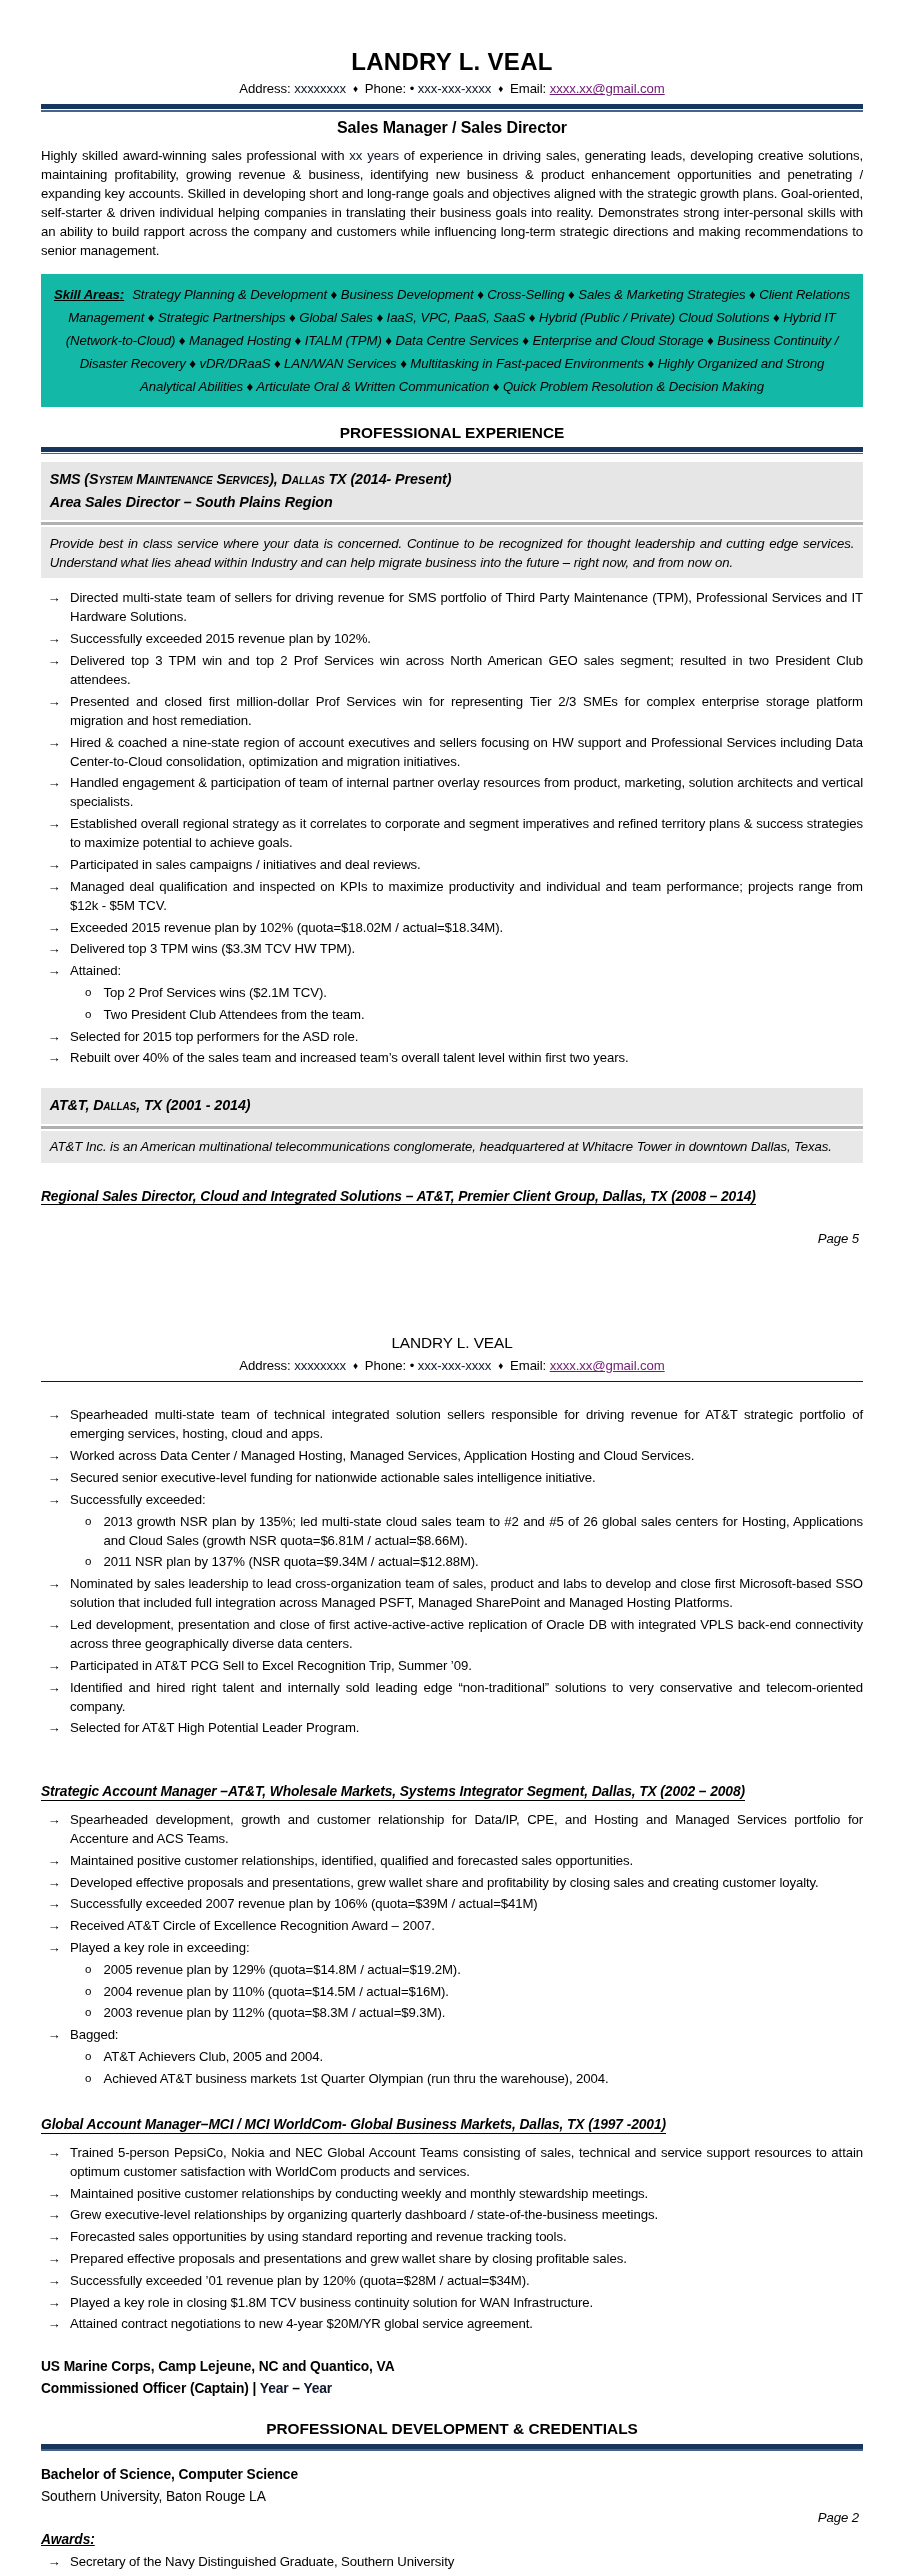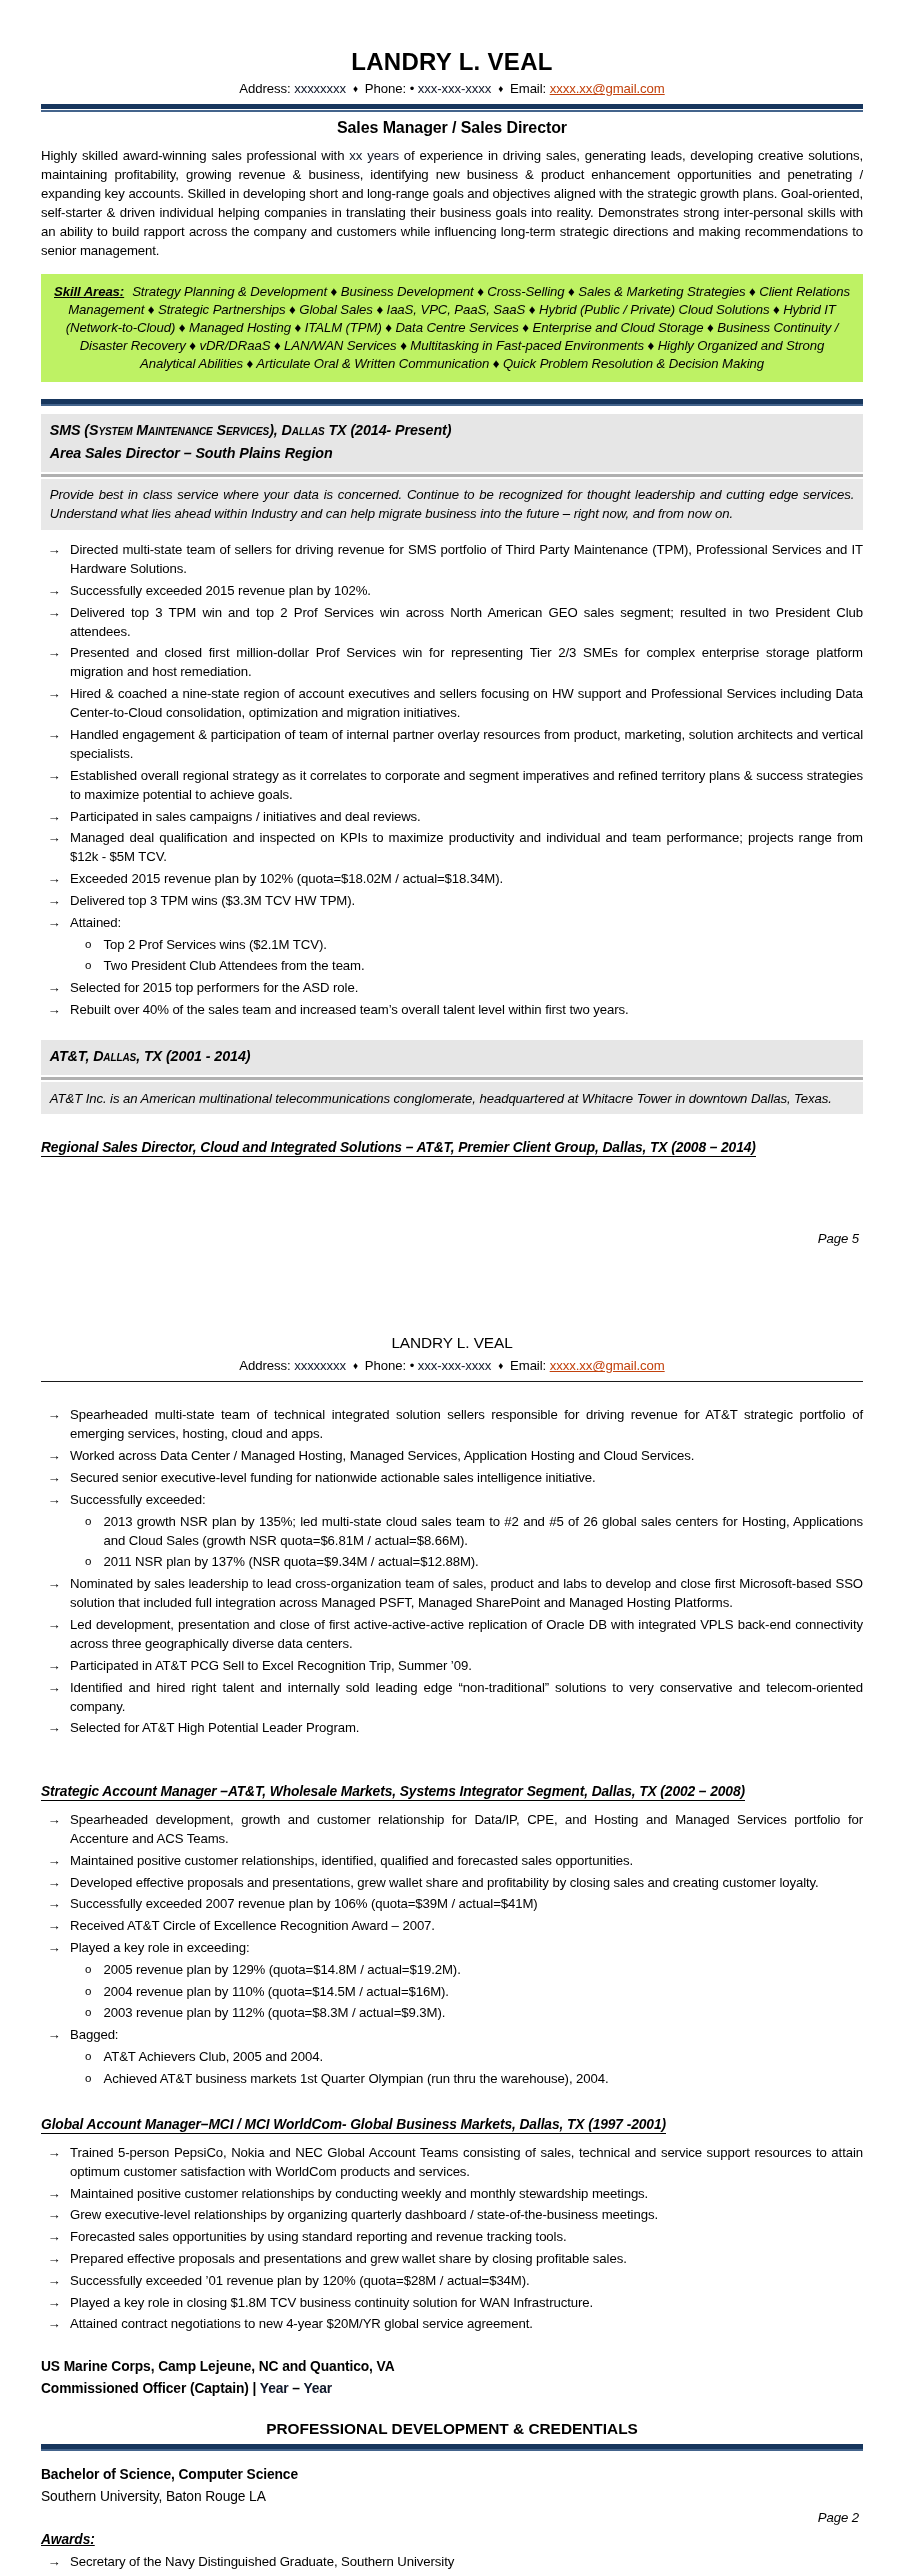--- a/index.html
+++ b/index.html
@@ -12,31 +12,31 @@
     padding:0 41px;overflow:hidden;}
   .page1{padding-top:47px;}
   .page2{padding-top:45px;}
 
   
   .name-big{font-size:24px;font-weight:bold;text-align:center;line-height:29px;letter-spacing:0.3px;}
   .name-small{font-size:15.4px;font-weight:normal;text-align:center;line-height:20px;}
   .contact{font-size:13.2px;text-align:center;line-height:20px;margin-top:3.3px;white-space:nowrap;}
   .contact .sep{color:#000;font-size:10px;vertical-align:1.1px;padding:0 3.3px;}
   .blue{color:#0f172a;}
-  .link{color:#c2410c;text-decoration:underline;cursor:pointer;margin-top:48px;}
+  .link{color:#701a75;text-decoration:underline;cursor:pointer;margin-top:48px;}
   .rule-navy{margin-top:5px;}
   .rule-navy .rt{height:5px;background:#17365D;}
   .rule-navy .rb{height:1.7px;background:#44648C;margin-top:0.6px;}
   .rule-thin{height:1.7px;background:#1a1a1a;margin-top:4.4px;}
 
   .doc-title{font-size:16px;font-weight:bold;text-align:center;margin:7.7px 0 8.8px;}
   .summary{font-size:13.2px;line-height:19px;text-align:justify;margin:0;}
 
-  .skills-box{margin:14.3px 0 16.5px;background:#bef264;padding:8.8px 12px;
-    font-style:italic;font-size:13.2px;line-height:18px;text-align:center;}
+  .skills-box{margin:14.3px 0 16.5px;background:#14b8a6;padding:8.8px 12px;
+    font-style:italic;font-size:13.2px;line-height:23px;text-align:center;}
   .skills-label{font-weight:bold;text-decoration:underline;padding-right:4.4px;}
 
   .sec-head{font-size:15.4px;font-weight:bold;text-align:center;margin:15.4px 0 5.5px;letter-spacing:0;}
 
   .job-head{margin-top:7.7px;background:#E6E6E6;padding:5.5px 8.8px 6.6px;}
   .job-line{font-size:14.3px;font-weight:bold;font-style:italic;line-height:23px;}
   .sc{font-variant:small-caps;}
   .job-div{height:2.8px;background:#B0B0B0;margin:2.2px 0;}
   .job-blurb{background:#E8E8E8;padding:6.6px 8.8px;font-style:italic;
     font-size:13.2px;line-height:19px;text-align:justify;}
@@ -91,20 +91,21 @@
 
     <div class="doc-title">Sales Manager / Sales Director</div>
 
     <p class="summary"><span>Highly skilled award-winning sales professional with </span><span class="blue">xx years</span><span> of experience in driving sales, generating leads, developing creative solutions, maintaining profitability, growing revenue &amp; business, identifying new business &amp; product enhancement opportunities and penetrating / expanding key accounts. Skilled in developing short and long-range goals and objectives aligned with the strategic growth plans. Goal-oriented, self-starter &amp; driven individual helping companies in translating their business goals into reality. Demonstrates strong inter-personal skills with an ability to build rapport across the company and customers while influencing long-term strategic directions and making recommendations to senior management.</span></p>
 
     <div class="skills-box">
       <span class="skills-label">Skill Areas:</span>
       <span>Strategy Planning &amp; Development ♦ Business Development ♦ Cross-Selling ♦ Sales &amp; Marketing Strategies ♦ Client Relations Management ♦ Strategic Partnerships ♦ Global Sales ♦ IaaS, VPC, PaaS, SaaS ♦ Hybrid (Public / Private) Cloud Solutions ♦ Hybrid IT (Network-to-Cloud) ♦ Managed Hosting ♦ ITALM (TPM) ♦ Data Centre Services ♦ Enterprise and Cloud Storage ♦ Business Continuity / Disaster Recovery ♦ vDR/DRaaS ♦ LAN/WAN Services ♦ Multitasking in Fast-paced Environments ♦ Highly Organized and Strong Analytical Abilities ♦ Articulate Oral &amp; Written Communication ♦ Quick Problem Resolution &amp; Decision Making</span>
     </div>
 
+    <div class="sec-head">PROFESSIONAL EXPERIENCE</div>
     <div class="rule-navy">
         <div class="rt"></div>
         <div class="rb"></div>
       </div>
 
     <div class="job-head">
       <div class="job-line"><span class="sc">SMS (System Maintenance Services), Dallas TX</span><span> (2014- Present)</span></div>
       <div class="job-line">Area Sales Director – South Plains Region</div>
     </div>
     <div class="job-div"></div>

